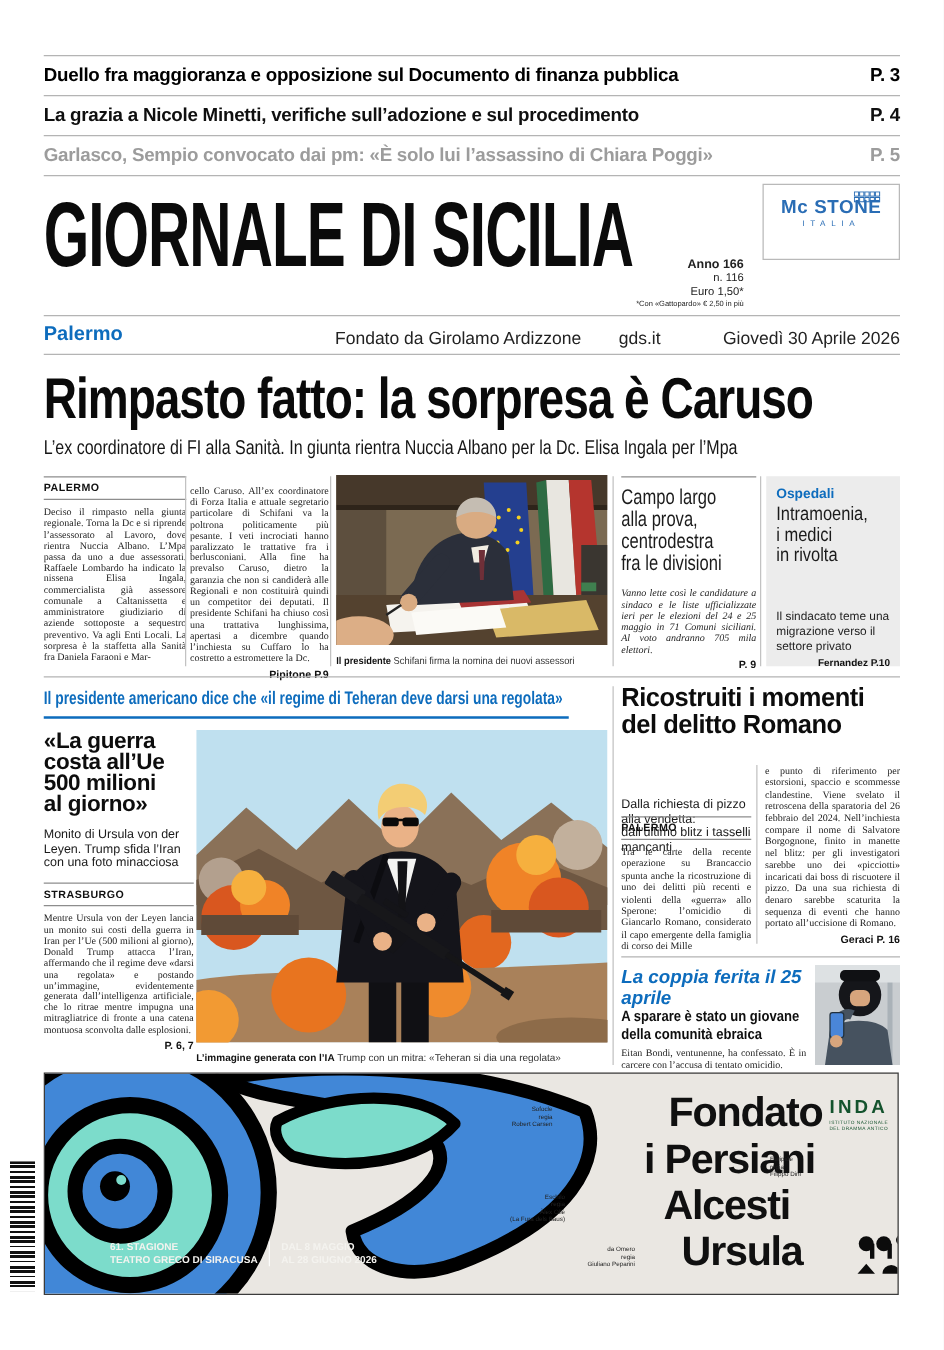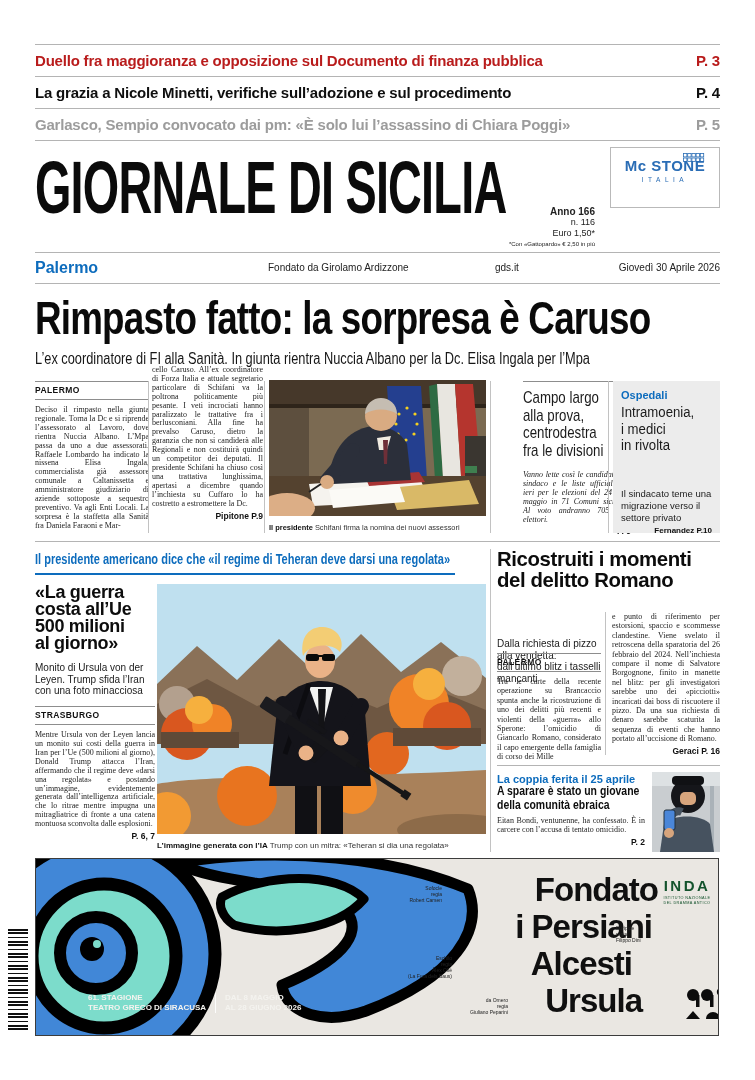--- a/index.html
+++ b/index.html
@@ -8,32 +8,32 @@
   .abs{position:absolute;}
   .serif{font-family:"Liberation Serif","DejaVu Serif",serif;}
   .jt{text-align:justify;}
   .body-txt{font-size:8px;line-height:8.9px;color:#1c1c1c;}
   .hairline{background:#b4b4b4;}
   .vline{position:absolute;width:1px;background:#c2c2c2;}
   
   .teaser-row{height:31px;display:flex;align-items:center;justify-content:space-between;
               border-top:1px solid #b4b4b4;font-weight:700;font-size:15px;letter-spacing:-0.2px;}
   .teaser-last{border-bottom:1px solid #b4b4b4;}
-  .t-blue{color:#b91c1c;} .t-black{color:#0f0f0f;} .t-gray{color:#9c9c9c;}
+  .t-blue{color:#000000;} .t-black{color:#0f0f0f;} .t-gray{color:#9c9c9c;}
   
   .masthead{font-weight:900;font-size:60px;letter-spacing:-1px;white-space:pre;
             transform:scale(0.78,1.22);transform-origin:top left;color:#0b0b0b;}
   .issue{font-size:9px;line-height:11px;text-align:right;color:#222;}
   .mcstone{border:1px solid #b9b9b9;background:#fff;text-align:center;padding-top:9px;}
   .mc-name{color:#2a6db5;font-weight:800;font-size:15px;letter-spacing:0.5px;}
   .mc-sub{color:#2a6db5;font-size:6.5px;letter-spacing:4.5px;margin-top:2px;}
   
   .dateline{border-top:1px solid #b4b4b4;border-bottom:1px solid #b4b4b4;height:30px;}
   .dl-city{color:#0d6cbd;font-weight:800;font-size:16px;}
-  .dl-txt{font-size:10px;color:#222;}
+  .dl-txt{font-size:14px;color:#222;}
   
   .lead-h{font-weight:800;font-size:46px;letter-spacing:-1px;white-space:pre;
           transform:scaleX(0.80);transform-origin:top left;color:#0a0a0a;}
   .lead-sub{font-size:16px;color:#161616;white-space:pre;transform:scaleX(0.80);transform-origin:top left;}
   
   .kicker{border-top:1px solid #8d8d8d;border-bottom:1px solid #8d8d8d;
           font-size:8.5px;font-weight:800;letter-spacing:0.4px;padding:3px 0 4px;}
   .byline{font-size:8.5px;font-weight:700;text-align:right;color:#111;margin-top:2px;}
   .cap{font-size:8px;color:#333;}
   .cap b{color:#111;}
@@ -46,21 +46,21 @@
          transform:scaleX(0.85);transform-origin:top left;margin-top:3px;}
   .osp-b{font-size:9.5px;line-height:12px;color:#222;}
   
   .band{color:#0d6cbd;font-weight:800;font-size:14.5px;white-space:pre;
         transform:scaleX(0.76);transform-origin:top left;}
   .guerra-h{font-weight:800;font-size:18px;line-height:17px;letter-spacing:-0.3px;white-space:pre;color:#0d0d0d;}
   .deck{font-size:10px;line-height:11.7px;color:#1a1a1a;margin-top:28px;}
   
   .rom-h{font-weight:800;font-size:21px;line-height:20.5px;letter-spacing:-0.4px;white-space:pre;
          transform:scaleX(0.97);transform-origin:top left;color:#0c0c0c;}
-  .cop-k{color:#0d6cbd;font-weight:800;font-size:11px;}
+  .cop-k{color:#0d6cbd;font-weight:800;font-size:15px;font-style:italic;}
   .cop-h{font-weight:800;font-size:12px;line-height:13.5px;white-space:pre;
          transform:scaleX(0.87);transform-origin:top left;color:#0e0e0e;}
   
   .ad{border:1.5px solid #3c3c3c;background:#eae7e2;overflow:hidden;}
   .ad-titles{position:absolute;top:12px;right:60px;text-align:right;font-weight:800;
              font-size:33px;line-height:37px;letter-spacing:-1px;color:#101010;}
   .ad-credit{position:absolute;font-size:5px;line-height:6px;color:#222;white-space:pre;}
   .inda{position:absolute;text-align:center;color:#14532d;}
   .inda-n{font-size:15px;letter-spacing:2.5px;font-weight:600;}
   .inda-s{font-size:3.8px;letter-spacing:0.4px;line-height:4.6px;margin-top:2px;}
@@ -123,21 +123,21 @@
     <span class="abs dl-txt" style="right:0;top:9px;">Giovedì 30 Aprile 2026</span>
   </div>
 
   <div class="abs lead-h" style="left:35px;top:291px;">Rimpasto fatto: la sorpresa è Caruso</div>
   <div class="abs lead-sub" style="left:35px;top:350px;">L’ex coordinatore di FI alla Sanità. In giunta rientra Nuccia Albano per la Dc. Elisa Ingala per l’Mpa</div>
 
   <div class="abs" style="left:35px;top:381px;width:114px;">
     <div class="kicker">PALERMO</div>
     <div class="serif jt body-txt" style="margin-top:6px;">Deciso il rimpasto nella giunta regionale. Torna la Dc e si riprende l’assessorato al Lavoro, dove rientra Nuccia Albano. L’Mpa passa da uno a due assessorati. Raffaele Lombardo ha indicato la nissena Elisa Ingala, commercialista già assessore comunale a Caltanissetta e amministratore giudiziario di aziende sottoposte a sequestro preventivo. Va agli Enti Locali. La sorpresa è la staffetta alla Sanità fra Daniela Faraoni e Mar-</div>
   </div>
-  <div class="abs" style="left:152px;top:366px;width:111px;">
+  <div class="abs" style="left:152px;top:389px;width:111px;">
     <div class="serif jt body-txt">cello Caruso. All’ex coordinatore di Forza Italia e attuale segretario particolare di Schifani va la poltrona politicamente più pesante. I veti incrociati hanno paralizzato le trattative fra i berlusconiani. Alla fine ha prevalso Caruso, dietro la garanzia che non si candiderà alle Regionali e non costituirà quindi un competitor dei deputati. Il presidente Schifani ha chiuso così una trattativa lunghissima, apertasi a dicembre quando l’inchiesta su Cuffaro lo ha costretto a estromettere la Dc.</div>
     <div class="byline">
       <span>Pipitone</span>&nbsp;<span>P.9</span>
     </div>
   </div>
   <div class="vline" style="left:148px;top:381px;height:152px;"></div>
   <div class="vline" style="left:264px;top:381px;height:152px;"></div>
 
   <div class="abs" style="left:269px;top:380px;width:187px;">
     <svg width="217" height="136" viewBox="0 0 217 136">
@@ -173,21 +173,21 @@
       <path d="M84,70 L58,100" stroke="#2b2f3a" stroke-width="14" stroke-linecap="round"></path>
       <circle cx="58" cy="102" r="7" fill="#d9ab82"></circle>
       <path d="M52,104 L40,112" stroke="#222" stroke-width="2"></path>
       <ellipse cx="18" cy="128" rx="28" ry="15" fill="#dcae86"></ellipse>
       <rect x="196" y="86" width="12" height="7" fill="#3f7f4f"></rect>
     </svg>
     <div class="cap" style="white-space:pre;transform:scaleX(0.93);transform-origin:top left;margin-top:3px;"><b>Il presidente</b><span> Schifani firma la nomina dei nuovi assessori</span></div>
   </div>
   <div class="vline" style="left:490px;top:381px;height:152px;"></div>
 
-  <div class="abs" style="left:523px;top:381px;width:108px;border-top:1px solid #8d8d8d;">
+  <div class="abs" style="left:497px;top:381px;width:108px;border-top:1px solid #8d8d8d;">
     <div class="campo-h" style="margin-top:7px;">Campo largo
 alla prova,
 centrodestra
 fra le divisioni</div>
     <div class="serif jt body-txt" style="margin-top:12px;font-style:italic;">Vanno lette così le candidature a sindaco e le liste ufficializzate ieri per le elezioni del 24 e 25 maggio in 71 Comuni siciliani. Al voto andranno 705 mila elettori.</div>
     <div class="byline">P. 9</div>
   </div>
   <div class="vline" style="left:608px;top:381px;height:152px;"></div>
 
   <div class="abs osp-box" style="left:613px;top:381px;width:91px;height:138px;">

